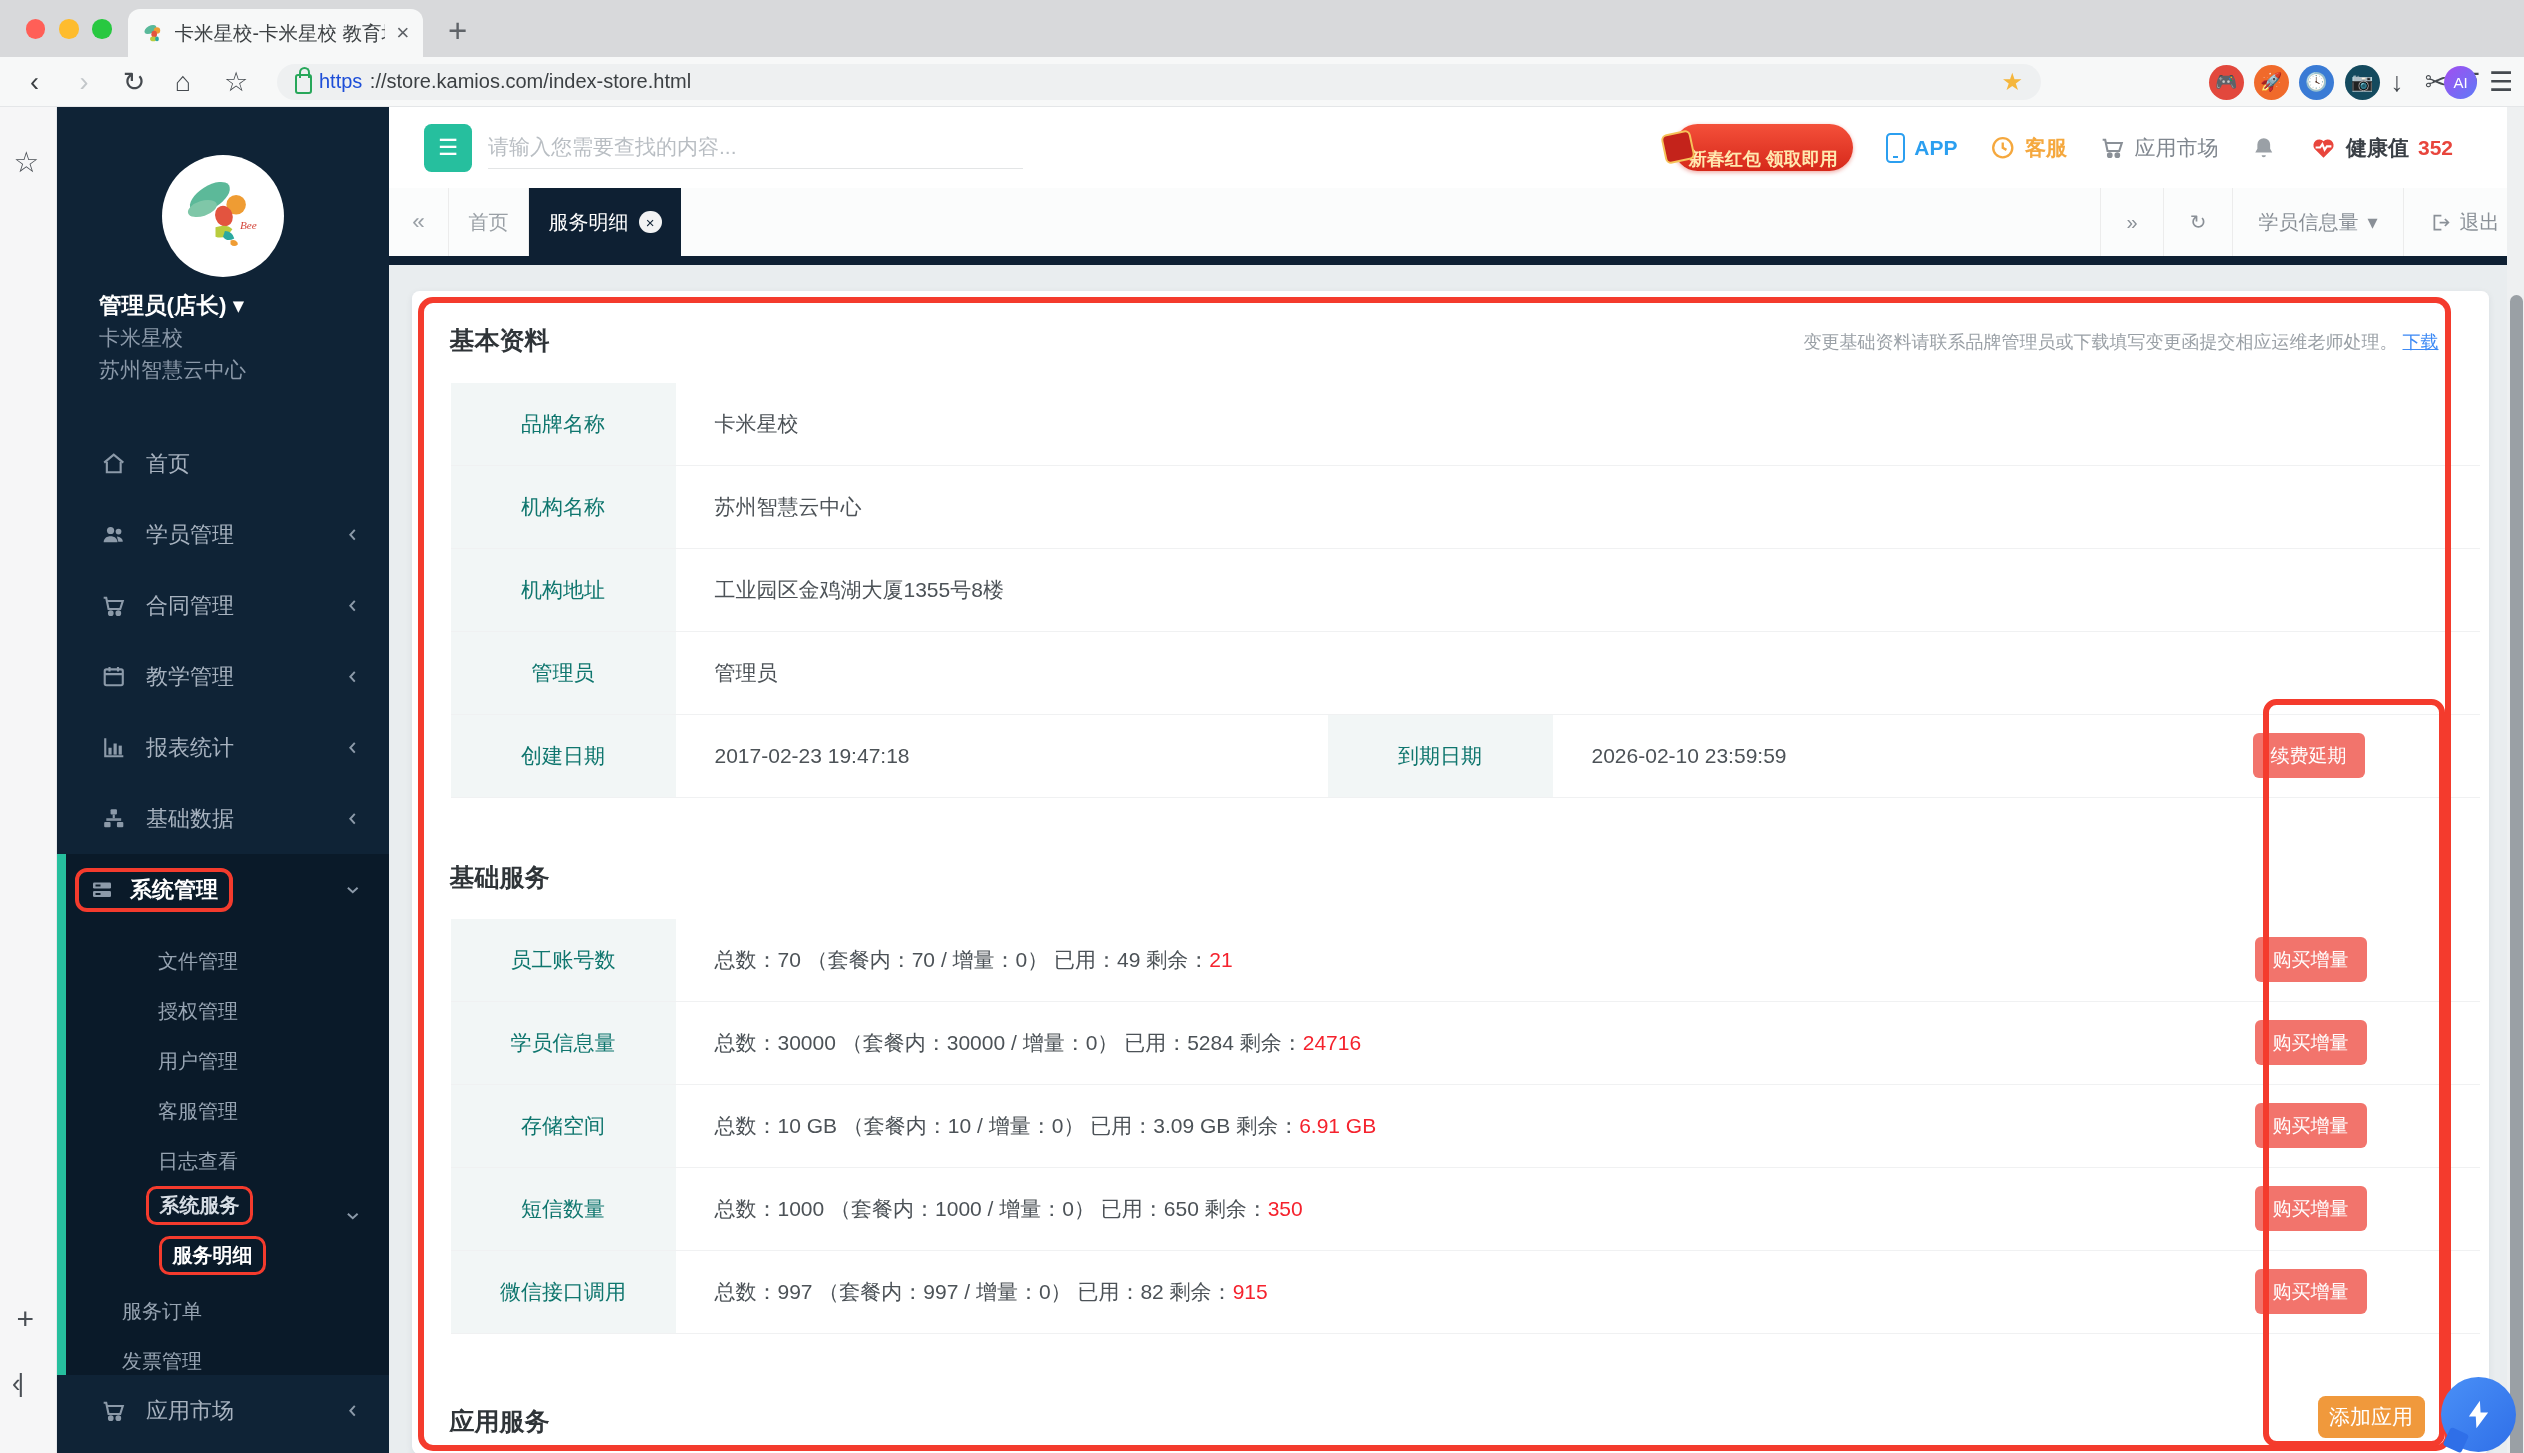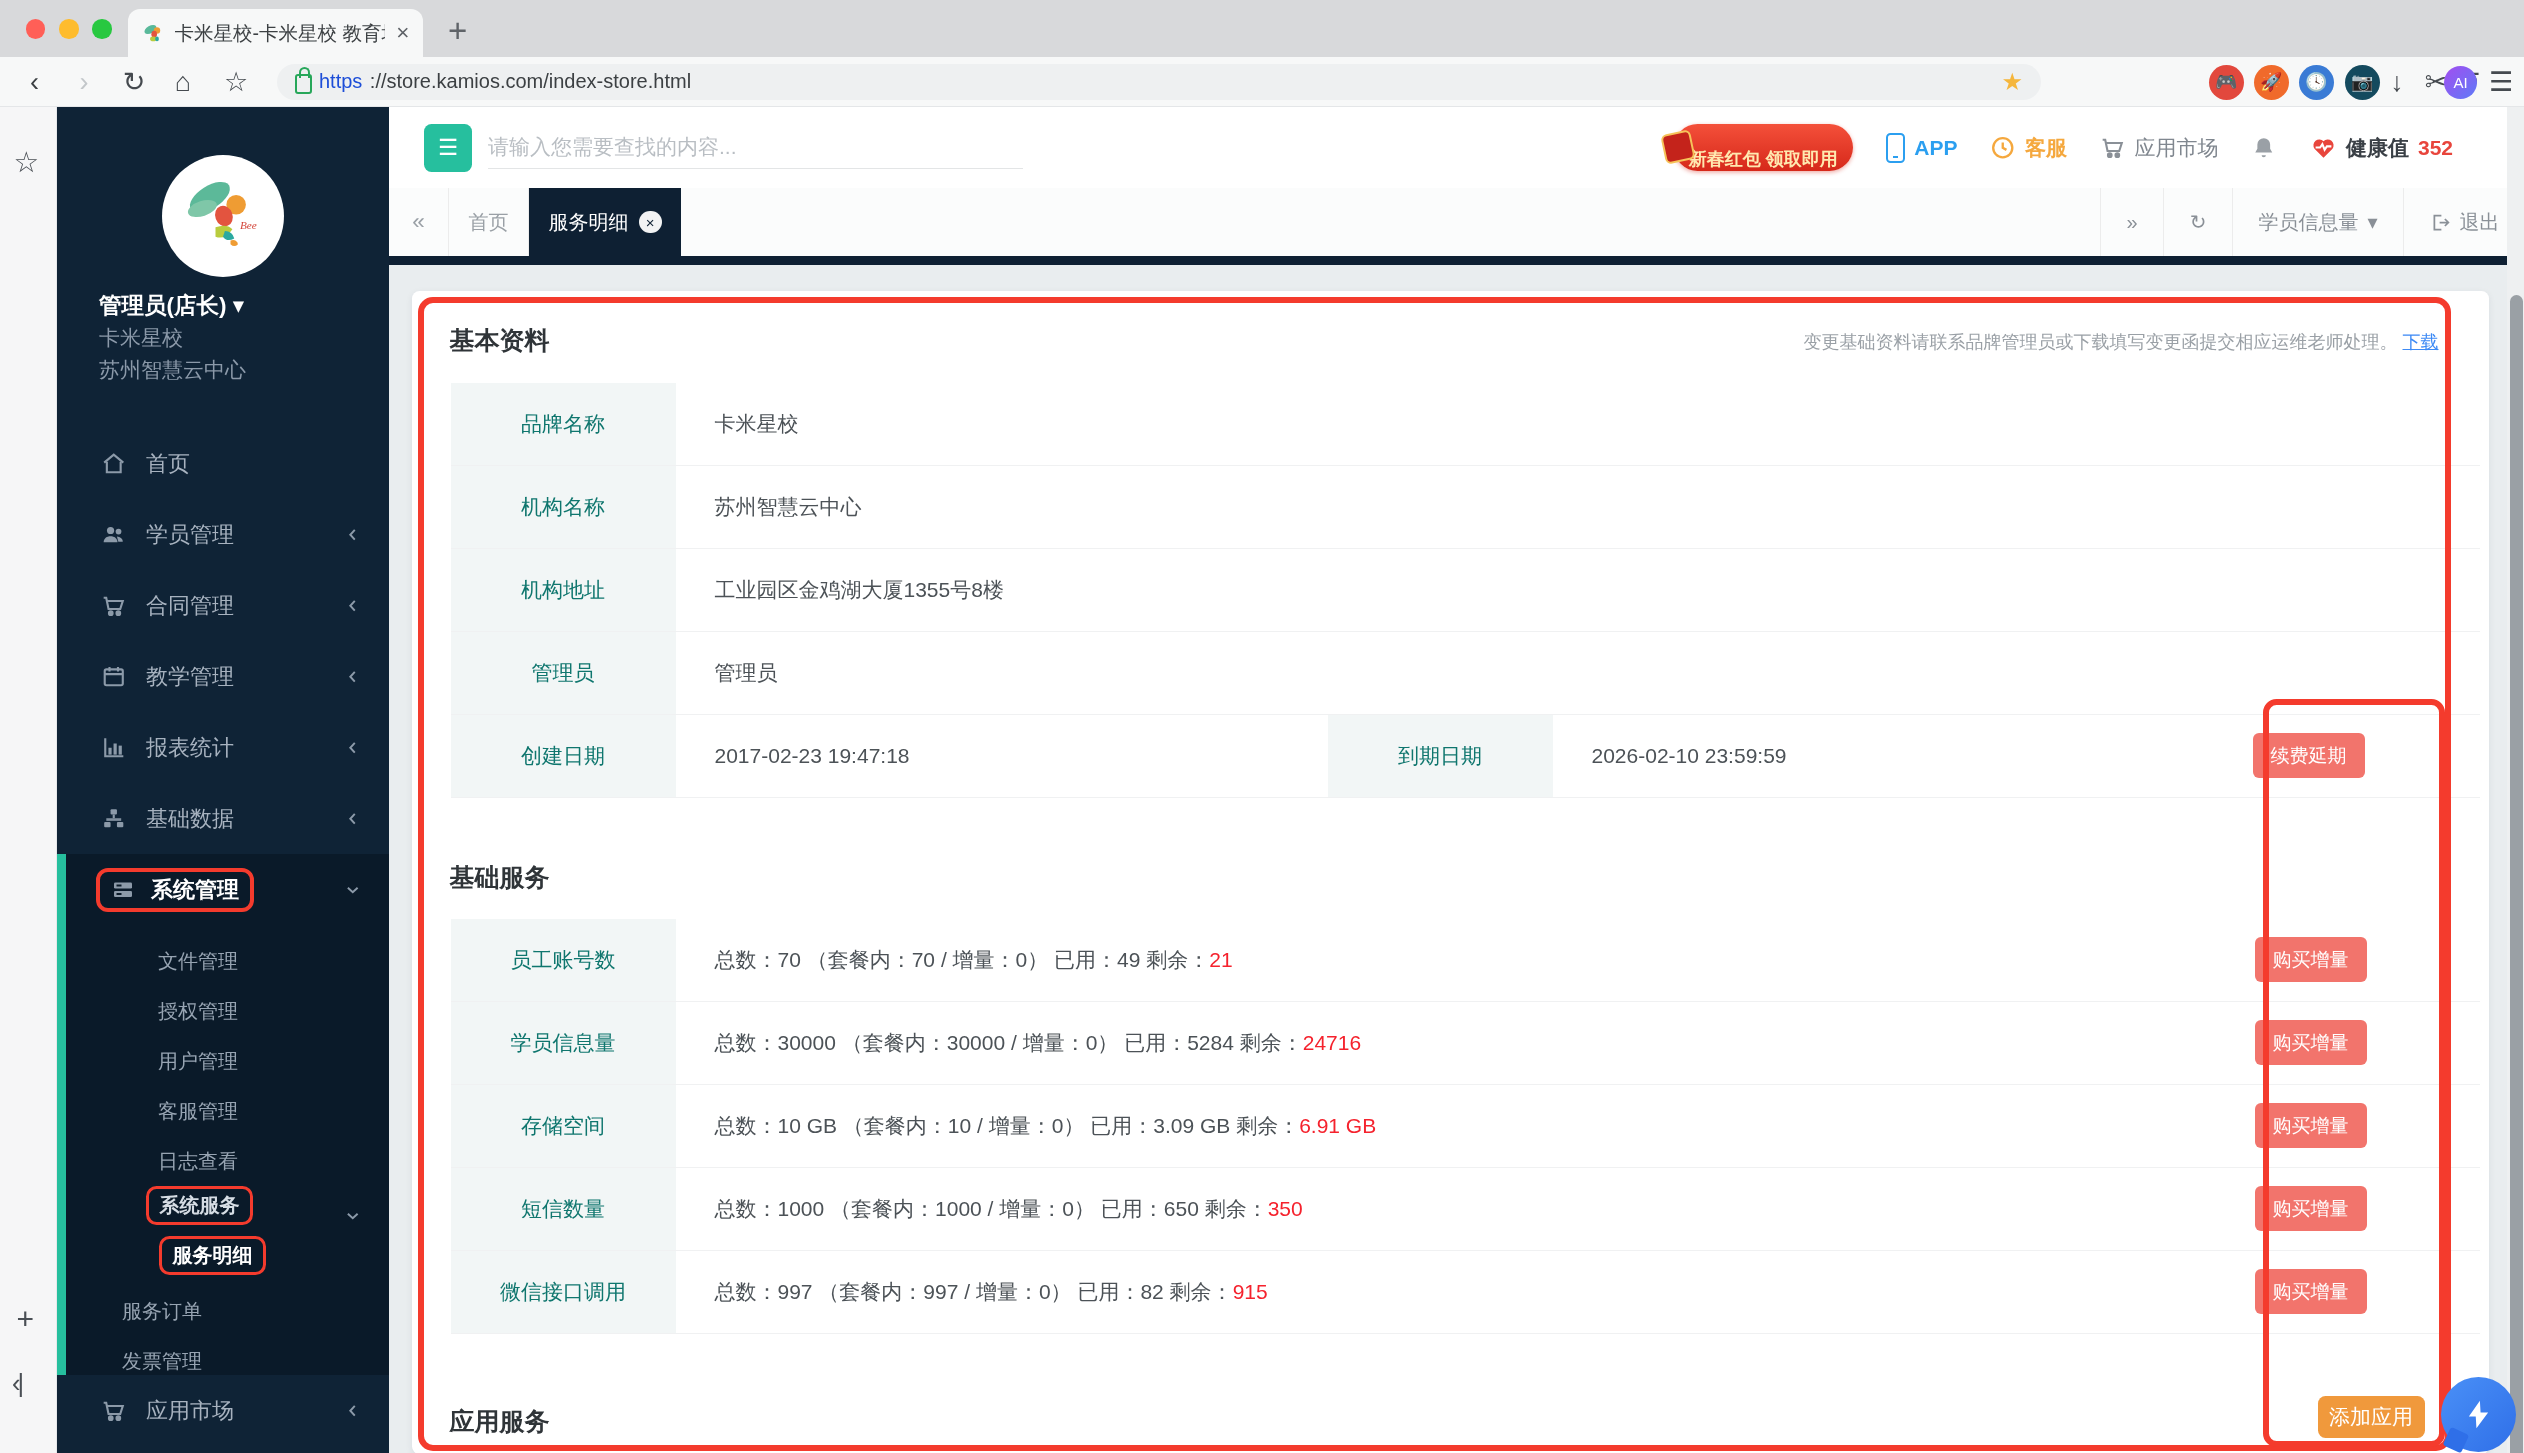--- a/index.html
+++ b/index.html
@@ -272,21 +272,21 @@
         </span>
       <span>基础数据</span>
       <span class="chev">
           <svg class="ic" viewBox="0 0 24 24" fill="none" stroke="currentColor" stroke-width="2.4">
             <path d="M14.5 6 L9 12 L14.5 18"></path>
           </svg>
         </span>
     </div>
 
     <div class="expanded">
-      <div class="m-item" style="padding-left:39px;">
+      <div class="m-item" style="padding-left:18px;">
         <span class="red-box">
           <span class="ico" style="width:24px;height:24px;">
               <svg class="ic" viewBox="0 0 24 24" fill="currentColor">
                 <rect x="3" y="4.5" width="18" height="6" rx="1.3"></rect>
                 <rect x="3" y="13" width="18" height="6" rx="1.3"></rect>
                 <rect x="5.5" y="6.5" width="5" height="2" fill="#0a1a29"></rect>
                 <rect x="5.5" y="15" width="5" height="2" fill="#0a1a29"></rect>
               </svg>
             </span>
           <span style="color:#fff;font-weight:bold">系统管理</span>

